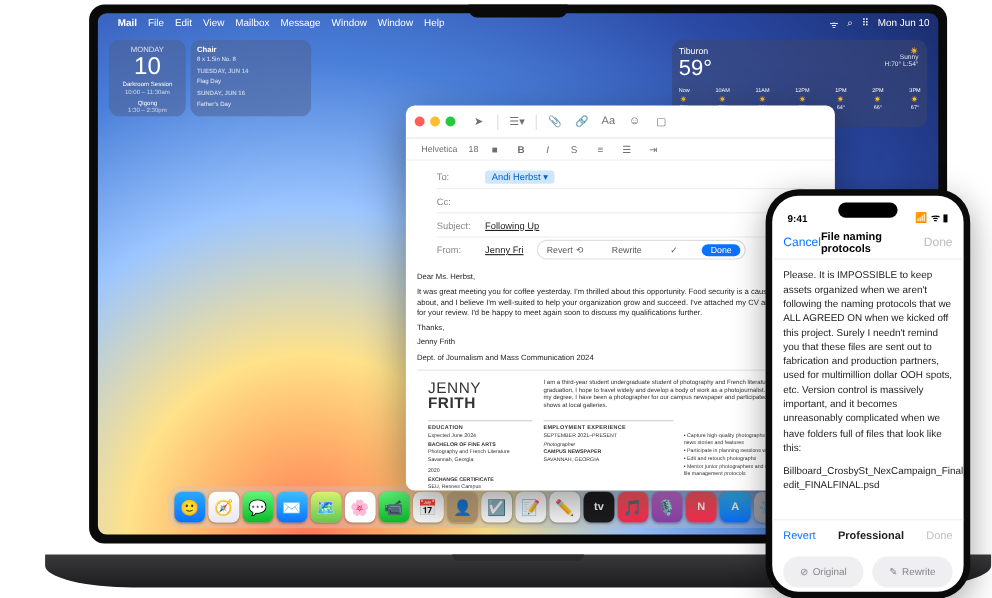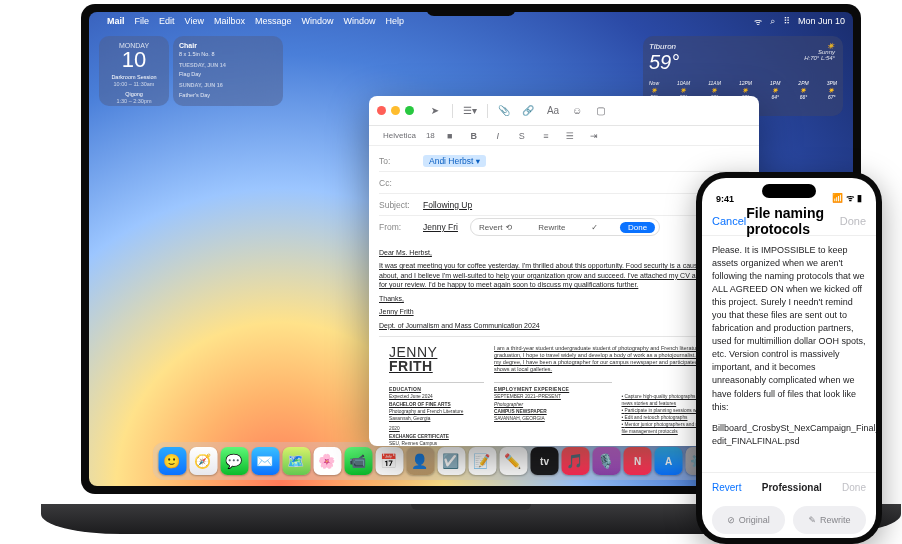--- a/index.html
+++ b/index.html
@@ -25,45 +25,45 @@
 
 
 .widget { position: absolute; border-radius: 10px; backdrop-filter: blur(20px); background: rgba(80,90,130,0.45); color: #fff; font-size: 8px; padding: 6px; }
 .cal-widget { top: 24px; left: 10px; width: 70px; height: 70px; text-align: center; }
 .cal-widget .dow { font-size: 7px; opacity: .8; }
 .cal-widget .bignum { font-size: 22px; font-weight: 300; line-height: 1; }
 .cal-widget .evt { font-size: 5.5px; line-height: 1.3; margin-top: 3px; }
 .rem-widget { top: 24px; left: 84px; width: 110px; height: 70px; display:flex; flex-direction:column; gap:2px; }
 .rem-widget .rem-title { font-size: 7px; font-weight:600; }
 .rem-widget .rem-item { font-size: 5.5px; opacity:.85; line-height:1.3; }
-.weather-widget { top: 24px; right: 10px; width: 200px; height: 80px; background: rgba(60,70,110,0.55); font-style: italic; }
+.weather-widget { top: 24px; right: 10px; width: 232px; height: 80px; background: rgba(60,70,110,0.55); }
 .weather-widget .loc { font-size: 8px; }
 .weather-widget .temp { font-size: 20px; font-weight: 300; }
 .weather-widget .cond { font-size: 6px; opacity:.85; position:absolute; top:6px; right:8px; text-align:right; }
 .weather-widget .hours { display:flex; justify-content:space-between; margin-top:6px; font-size:5px; }
 .weather-widget .hours .hr { display:flex; flex-direction:column; align-items:center; gap:1px; }
 
 
 .mail-window { position: absolute; top: 84px; left: 280px; width: 390px; height: 350px; background: #fff; border-radius: 8px; box-shadow: 0 12px 40px rgba(0,0,0,0.4); display:flex; flex-direction:column; z-index: 50; }
 .mail-toolbar { height: 30px; display:flex; align-items:center; padding: 0 8px; gap: 6px; border-bottom: 1px solid #e5e5e5; }
 .traffic { display:flex; gap:5px; margin-right: 6px; }
 .traffic span { width:9px; height:9px; border-radius:50%; }
 .tl-red { background:#ff5f57; } .tl-yel { background:#febc2e; } .tl-grn { background:#28c840; }
 .tb-icon { width:18px; height:18px; display:flex; align-items:center; justify-content:center; color:#6e6e73; font-size:10px; }
 .tb-sep { width:1px; height:14px; background:#ddd; margin:0 2px; }
 .font-sel { font-size:8px; color:#6e6e73; margin-left:4px; }
-.mail-headers { padding: 4px 10px; font-size: 9px; }
+.mail-headers { padding: 4px 28px; font-size: 9px; }
 .mh-row { display:flex; align-items:center; height: 22px; border-bottom: 1px solid #eee; gap:6px; }
 .mh-label { color:#888; width:38px; font-size:8.5px; }
 .mh-pill { background:#cfe6ff; color:#0a5fc2; padding:1px 6px; border-radius:3px; font-size:8.5px; }
 .mh-text { font-size:8.5px; color:#1d1d1f;text-decoration:underline; }
 .ai-bar { display:inline-flex; align-items:center; background:#fff; border:1px solid #ddd; border-radius:12px; height:18px; padding:0 4px; gap:18px; font-size:8px; margin-left:6px; }
 .ai-bar .done { background:#0a72ff; color:#fff; padding:1px 8px; border-radius:9px; font-size:8px; }
 .ai-bar .opt { color:#555; padding:0 4px; display:flex; align-items:center; gap:3px; }
-.mail-body { padding: 6px 10px; font-size: 7px; color:#1d1d1f; line-height:1.35; flex:1; overflow:hidden;text-decoration:underline; }
+.mail-body { padding: 6px 10px; font-size: 7px; color:#1d1d1f; line-height:1.35; flex:1; overflow:hidden; }
 .mail-body p { margin-bottom: 4px; }
 .cv { border-top:1px solid #e5e5e5; margin-top:6px; padding:8px 10px; display:grid; grid-template-columns: 95px 1fr; gap:4px 10px; font-size:5.5px; color:#333; }
 .cv-name { grid-column:1/2; }
 .cv-name .big { font-size:14px; font-weight:400; letter-spacing:0.5px; line-height:1; }
 .cv-name .sur { font-weight:700; }
 .cv-intro { grid-column:2/3; font-size:5.5px; line-height:1.3; }
 .cv-sec { display:flex; flex-direction:column; gap:1px; }
 .cv-sec h4 { font-size:5px; font-weight:700; letter-spacing:0.3px; border-top:1px solid #ccc; padding-top:3px; margin-bottom:1px; }
 .cv-sec div { font-size:4.8px; line-height:1.3; }
 .cv-grid3 { grid-column:1/3; display:grid; grid-template-columns:95px 1fr 1fr; gap:10px; margin-top:4px; }
@@ -77,21 +77,21 @@
 .dock-icon { width:28px; height:28px; border-radius:7px; display:flex; align-items:center; justify-content:center; font-size:14px; box-shadow: 0 1px 2px rgba(0,0,0,.25); }
 .dock-sep { width:1px; height:26px; background:rgba(255,255,255,0.35); margin:0 2px; }
 
 
 .iphone { position:absolute; right:20px; top:172px; width:186px; height:372px; background:#0a0a0a; border-radius:30px; padding:6px; box-shadow: 0 8px 30px rgba(0,0,0,.35); z-index: 400; }
 .ip-screen { width:100%; height:100%; background:#fff; border-radius:24px; overflow:hidden; position:relative; display:flex; flex-direction:column; }
 .ip-island { position:absolute; top:6px; left:50%; transform:translateX(-50%); width:54px; height:14px; background:#000; border-radius:10px; z-index: 2; }
 .ip-status { height:28px; display:flex; align-items:flex-end; justify-content:space-between; padding:0 14px 2px; font-size:9px; font-weight:600; color:#000; }
 .ip-nav { height:30px; display:flex; align-items:center; justify-content:space-between; padding:0 10px; font-size:11px; border-bottom:.5px solid #eee; }
 .ip-nav .cancel { color:#0a72ff; }
-.ip-nav .title { font-weight:600; font-size:14px; }
+.ip-nav .title { font-weight:600; font-size:10px; }
 .ip-nav .done { color:#bcbcc1; }
 .ip-body { flex:1; padding:8px 10px; font-size:9px; line-height:1.45; color:#1d1d1f; overflow:hidden; }
 .ip-body p { margin-bottom:8px; }
 .ip-toolbar { height:30px; border-top:.5px solid #eee; display:flex; align-items:center; justify-content:space-between; padding:0 10px; font-size:10px; }
 .ip-toolbar .tone { font-weight:600; color:#1d1d1f; }
 .ip-toolbar .side { color:#0a72ff; }
 .ip-toolbar .side.dim { color:#c0c0c6; }
 .ip-actions { height:36px; display:flex; gap:8px; padding:4px 10px; }
 .ip-actions .act { flex:1; background:#efeff2; border-radius:16px; display:flex; align-items:center; justify-content:center; gap:4px; font-size:9px; color:#86868b; }
 </style>

